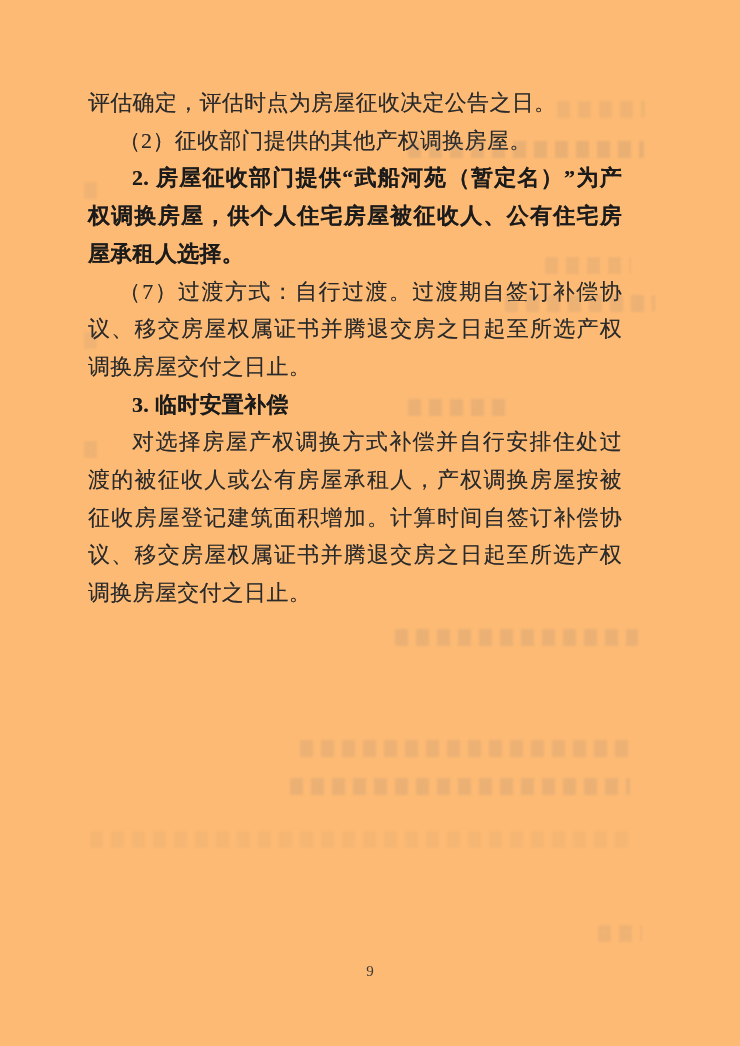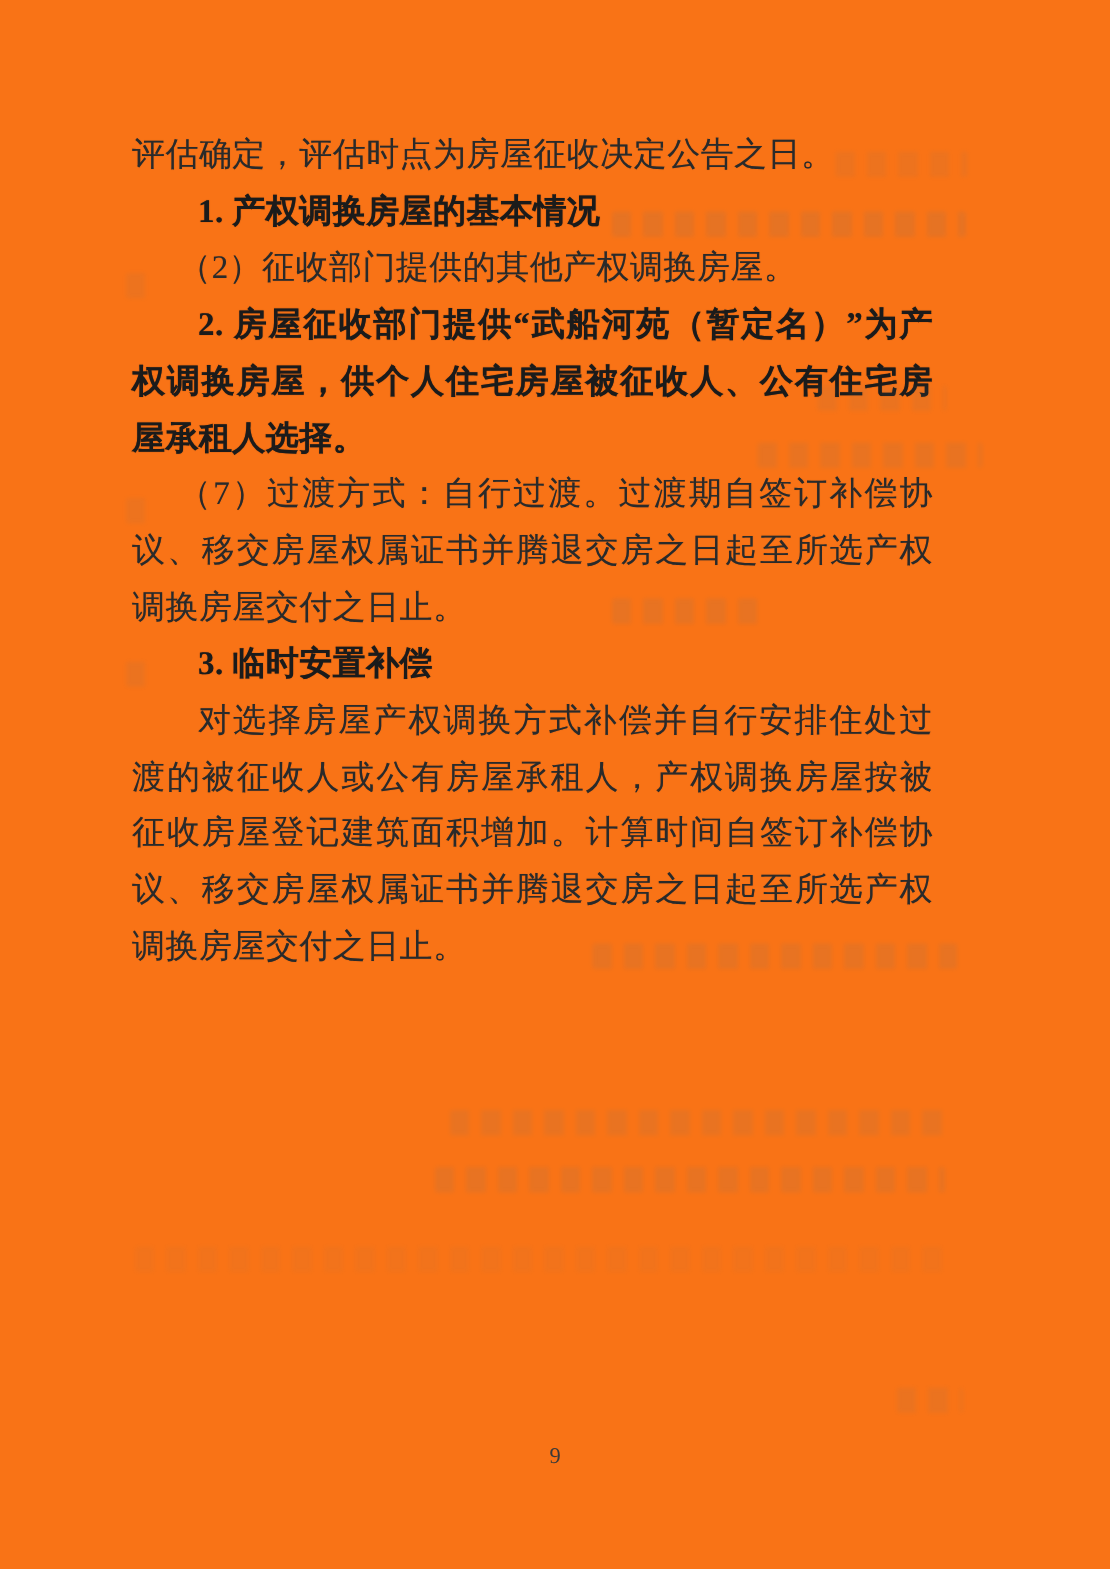--- a/index.html
+++ b/index.html
@@ -4,21 +4,21 @@
 <style>
   html, body {
     margin: 0;
     padding: 0;
     background: #ffffff;
   }
   .page {
     position: relative;
     width: 740px;
     height: 1046px;
-    background: #f97316;
+    background: #fdba74;
     overflow: hidden;
     font-family: "Liberation Serif", "DejaVu Serif", serif;
     color: #262626;
   }
   .content {
     position: absolute;
     left: 88px;
     top: 84px;
     width: 534px;
   }
@@ -63,21 +63,20 @@
     pointer-events: none;
   }
 </style>
 </head>
 <body>
 
 <div class="page">
 
   <main class="content">
       <p class="para">评估确定，评估时点为房屋征收决定公告之日。</p>
-      <p class="para heading indent">1. 产权调换房屋的基本情况</p>
       <p class="para indent-paren">（2）征收部门提供的其他产权调换房屋。</p>
       <p class="para heading indent">2. 房屋征收部门提供“武船河苑（暂定名）”为产权调换房屋，供个人住宅房屋被征收人、公有住宅房屋承租人选择。</p>
       <p class="para indent-paren">（7）过渡方式：自行过渡。过渡期自签订补偿协议、移交房屋权属证书并腾退交房之日起至所选产权调换房屋交付之日止。</p>
       <p class="para heading indent">3. 临时安置补偿</p>
       <p class="para indent">对选择房屋产权调换方式补偿并自行安排住处过渡的被征收人或公有房屋承租人，产权调换房屋按被征收房屋登记建筑面积增加。计算时间自签订补偿协议、移交房屋权属证书并腾退交房之日起至所选产权调换房屋交付之日止。</p>
     </main>
 
   <div class="artifact" style="left:557px; top:101px; width:88px;  opacity:.35;"></div>
   <div class="artifact" style="left:408px; top:141px; width:236px; opacity:.55;"></div>
   <div class="artifact" style="left:84px;  top:182px; width:14px;  opacity:.35;"></div>

